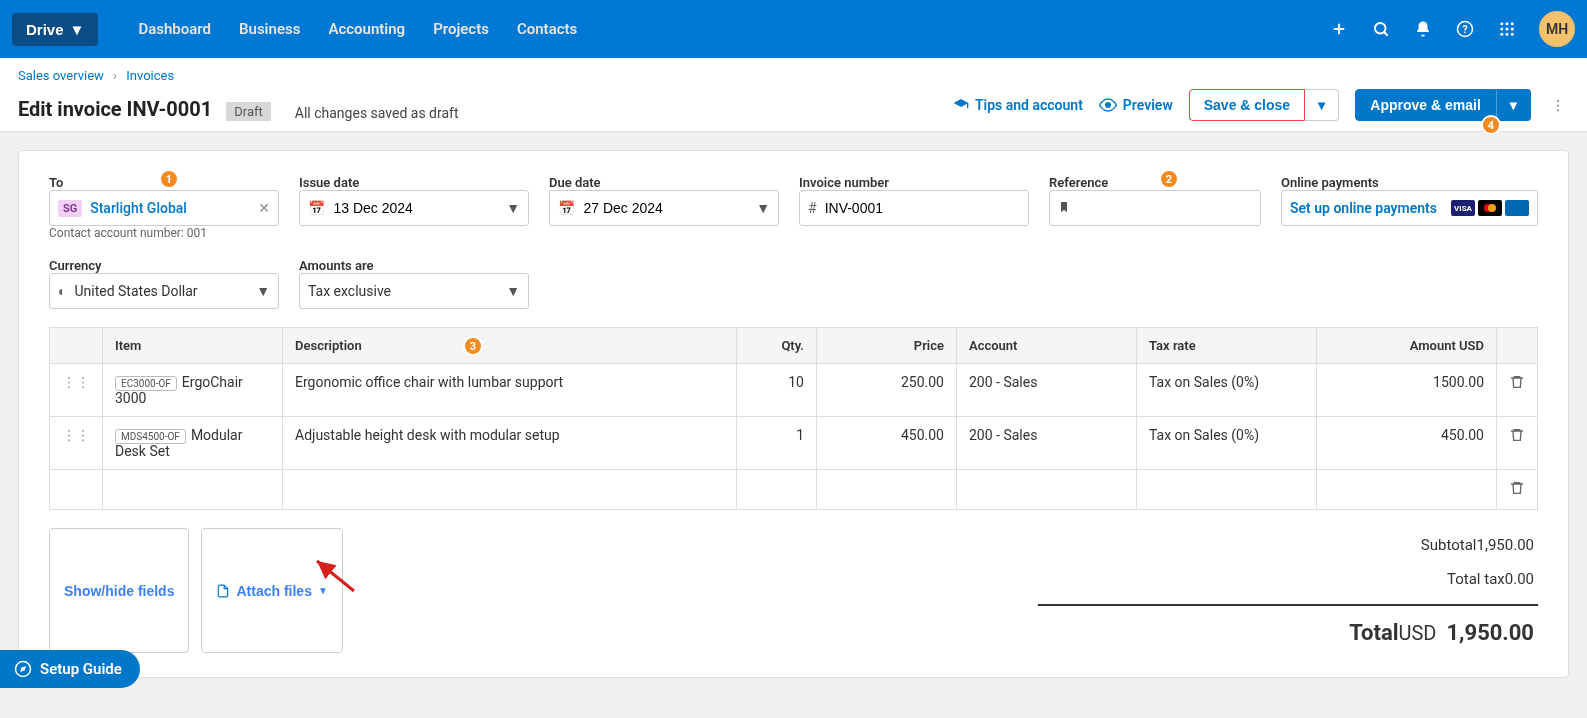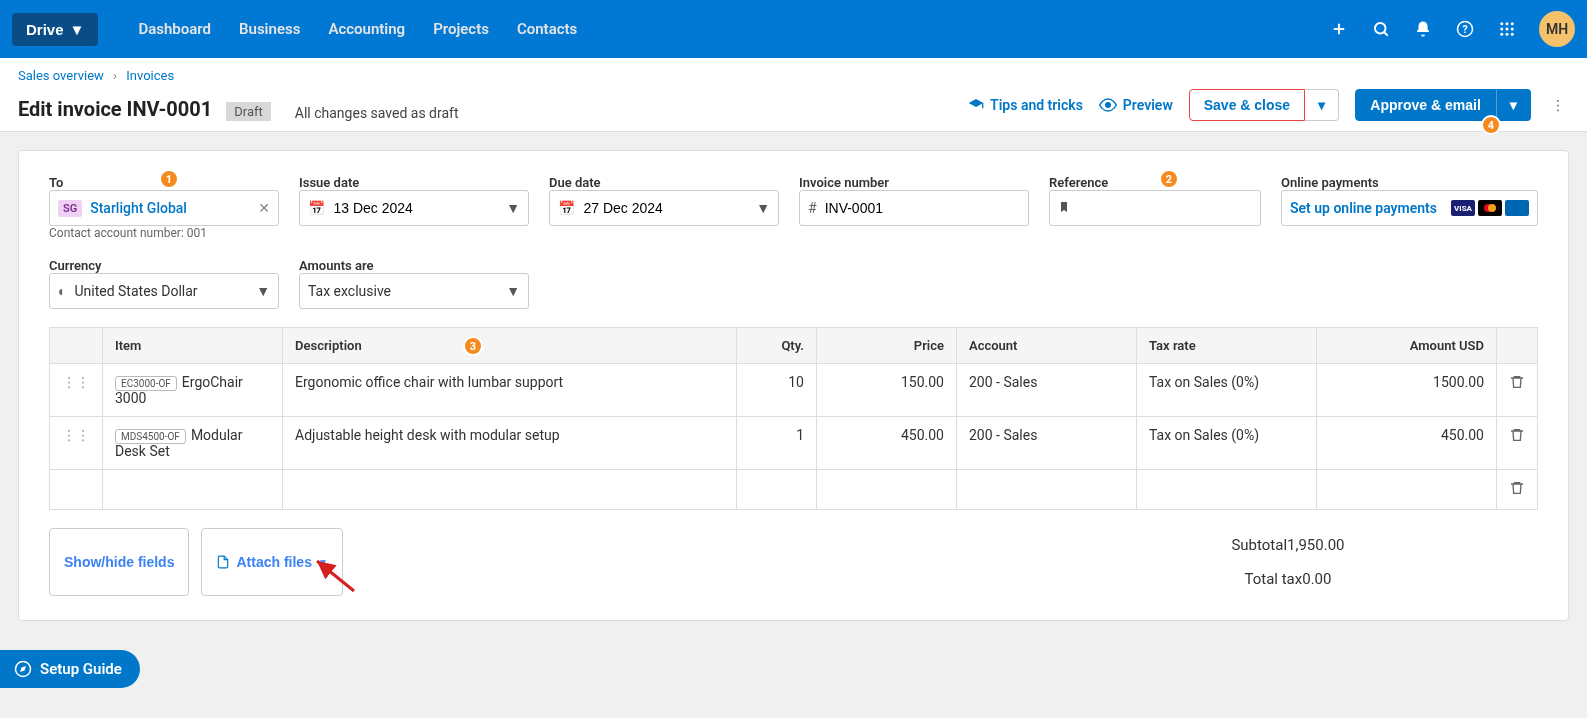--- a/index.html
+++ b/index.html
@@ -55,21 +55,21 @@
 .line-table th.right, .line-table td.right { text-align: right; }
 .line-table td { border: 1px solid #ddd; padding: 10px 12px; vertical-align: top; font-size: 14px; }
 .drag-col { width: 36px; text-align: center; color: #999; }
 .del-col { width: 40px; text-align: center; color: #666; }
 .sku-tag { border: 1px solid #bbb; padding: 1px 5px; font-size: 10px; border-radius: 3px; color: #555; margin-right: 5px; }
 
 .below-table { display: flex; margin-top: 18px; }
 .left-actions { display: flex; gap: 12px; }
 .btn-outline { border: 1px solid #ccc; background: #fff; padding: 8px 14px; border-radius: 4px; font-weight: 600; cursor: pointer; color: #3b82f6; display: inline-flex; align-items: center; gap: 6px; font-size: 14px; }
 .totals { margin-left: auto; width: 500px; }
-.total-row { display: flex; justify-content: center; padding: 8px 4px; font-size: 15px; color: #333; }
+.total-row { display: flex; justify-content: flex-end; padding: 8px 4px; font-size: 15px; color: #333; }
 .total-row.grand { font-size: 22px; font-weight: 700; border-top: 2px solid #333; margin-top: 8px; padding-top: 14px; }
 .total-row.grand .cur { font-weight: 400; font-size: 20px; margin-right: 10px; }
 
 .setup-pill { position: fixed; left: 0; bottom: 30px; background: #0077c8; color: #fff; padding: 10px 18px 10px 14px; border-radius: 0 22px 22px 0; font-weight: 600; display: flex; align-items: center; gap: 8px; cursor: pointer; font-size:15px; }
 
 .arrow-annot { position: absolute; color: #d62020; font-size: 36px; pointer-events: none; }
 
 .card-brands { display: flex; gap: 3px; margin-left: auto;}
 .card-brand { width: 24px; height: 16px; border-radius: 2px; font-size:8px; display:flex;align-items:center;justify-content:center;color:#fff;font-weight:700;}
 .visa { background: #1a1f71; }
@@ -142,21 +142,21 @@
   </div>
   <div class="subhead-row">
     <span class="page-title">Edit invoice INV-0001</span>
     <span class="draft-badge">Draft</span>
     <span class="save-status">All changes saved as draft</span>
     <div class="sub-actions" style="position:relative;">
       <span class="link-action">
         <svg width="16" height="16" viewBox="0 0 24 24" fill="#0077c8">
             <path d="M12 3L1 9l11 6 9-4.91V17h2V9L12 3z"></path>
           </svg>
-        <span>Tips and tricks</span>
+        <span>Tips and account</span>
       </span>
       <span class="link-action">
         <svg width="18" height="18" viewBox="0 0 24 24" fill="none" stroke="#0077c8" stroke-width="2">
             <path d="M1 12s4-8 11-8 11 8 11 8-4 8-11 8-11-8-11-8z"></path>
             <circle cx="12" cy="12" r="3" fill="#0077c8"></circle>
           </svg>
         <span>Preview</span>
       </span>
       <div class="btn-split">
         <button class="btn">Save &amp; close</button>
@@ -275,21 +275,21 @@
         <th class="right" style="width:180px;">Amount USD</th>
         <th class="del-col"></th>
       </tr>
     </thead>
     <tbody>
       <tr>
         <td class="drag-col">⋮⋮</td>
         <td><span class="sku-tag">EC3000-OF</span><span>ErgoChair 3000</span></td>
         <td>Ergonomic office chair with lumbar support</td>
         <td class="right">10</td>
-        <td class="right">150.00</td>
+        <td class="right">250.00</td>
         <td>200 - Sales</td>
         <td>Tax on Sales (0%)</td>
         <td class="right">1500.00</td>
         <td class="del-col"><svg width="16" height="16" viewBox="0 0 24 24" fill="none" stroke="#666" stroke-width="2">
               <path d="M3 6h18M8 6V4h8v2M6 6l1 14h10l1-14"></path>
             </svg></td>
       </tr>
       <tr>
         <td class="drag-col">⋮⋮</td>
         <td><span class="sku-tag">MDS4500-OF</span><span>Modular Desk Set</span></td>
@@ -341,20 +341,26 @@
     </div>
     <div class="totals">
       <div class="total-row">
         <span>Subtotal</span>
         <span>1,950.00</span>
       </div>
       <div class="total-row">
         <span>Total tax</span>
         <span>0.00</span>
       </div>
+      <div class="total-row grand">
+        <span>Total</span>
+        <span>
+          <span class="cur">USD</span><span>1,950.00</span>
+        </span>
+      </div>
     </div>
   </div>
 
 </div>
 
 <div class="setup-pill">
   <svg width="18" height="18" viewBox="0 0 24 24" fill="#fff">
       <circle cx="12" cy="12" r="10" fill="none" stroke="#fff" stroke-width="2"></circle>
       <path d="M16 8l-2 6-6 2 2-6 6-2z"></path>
     </svg>

